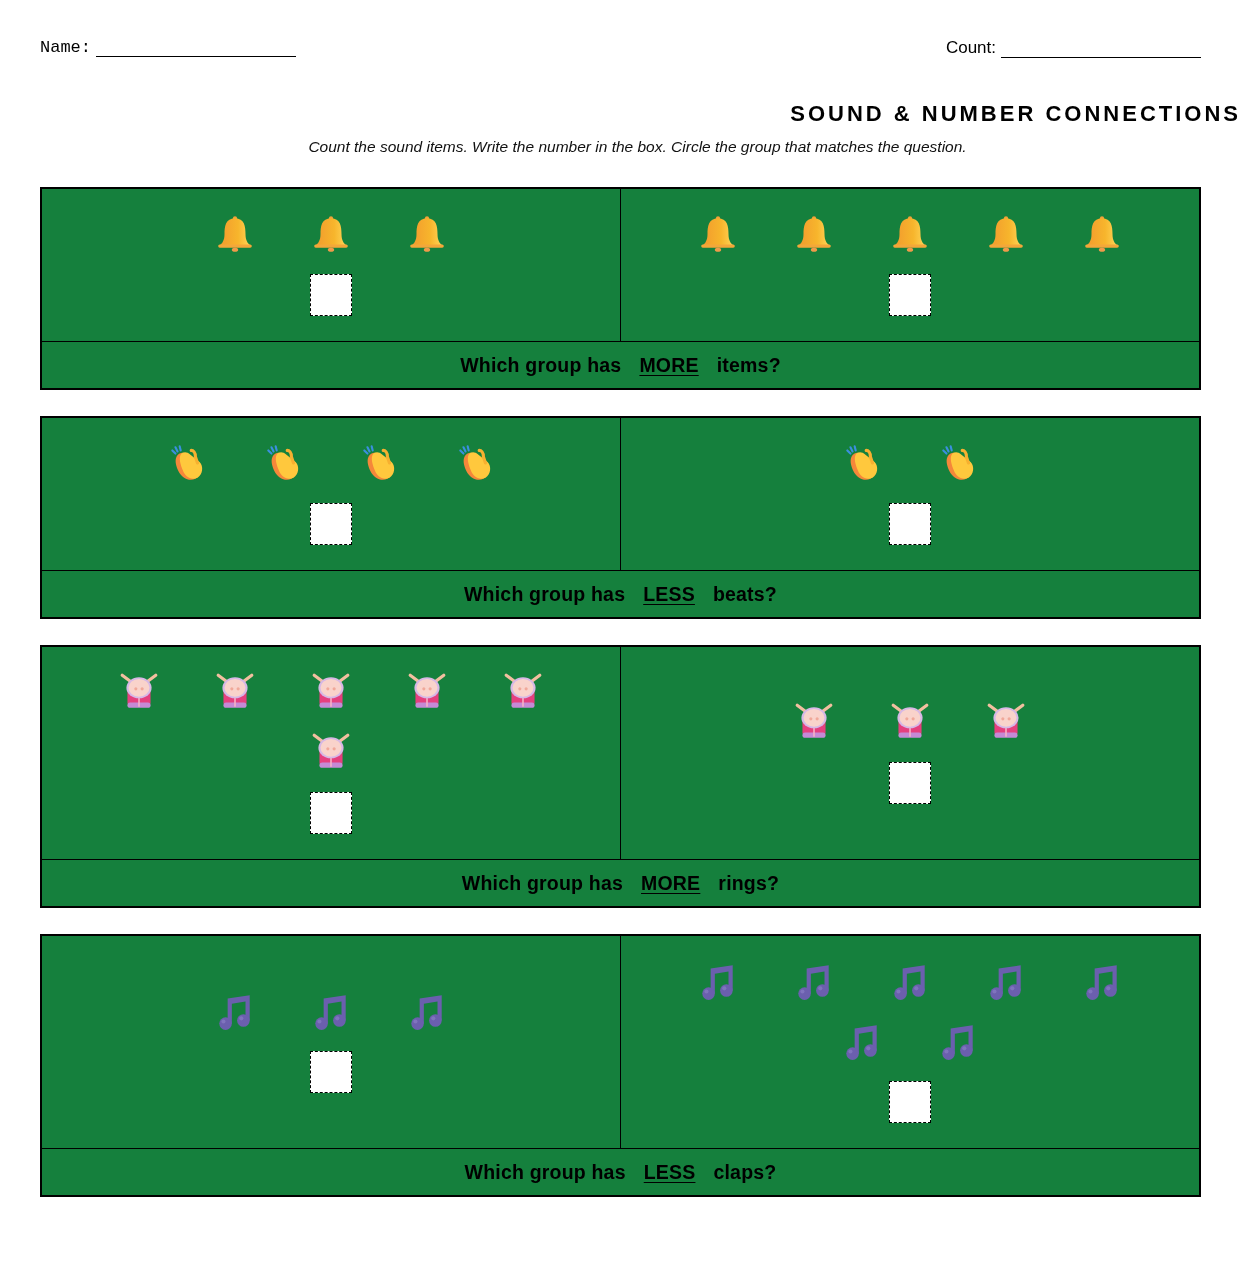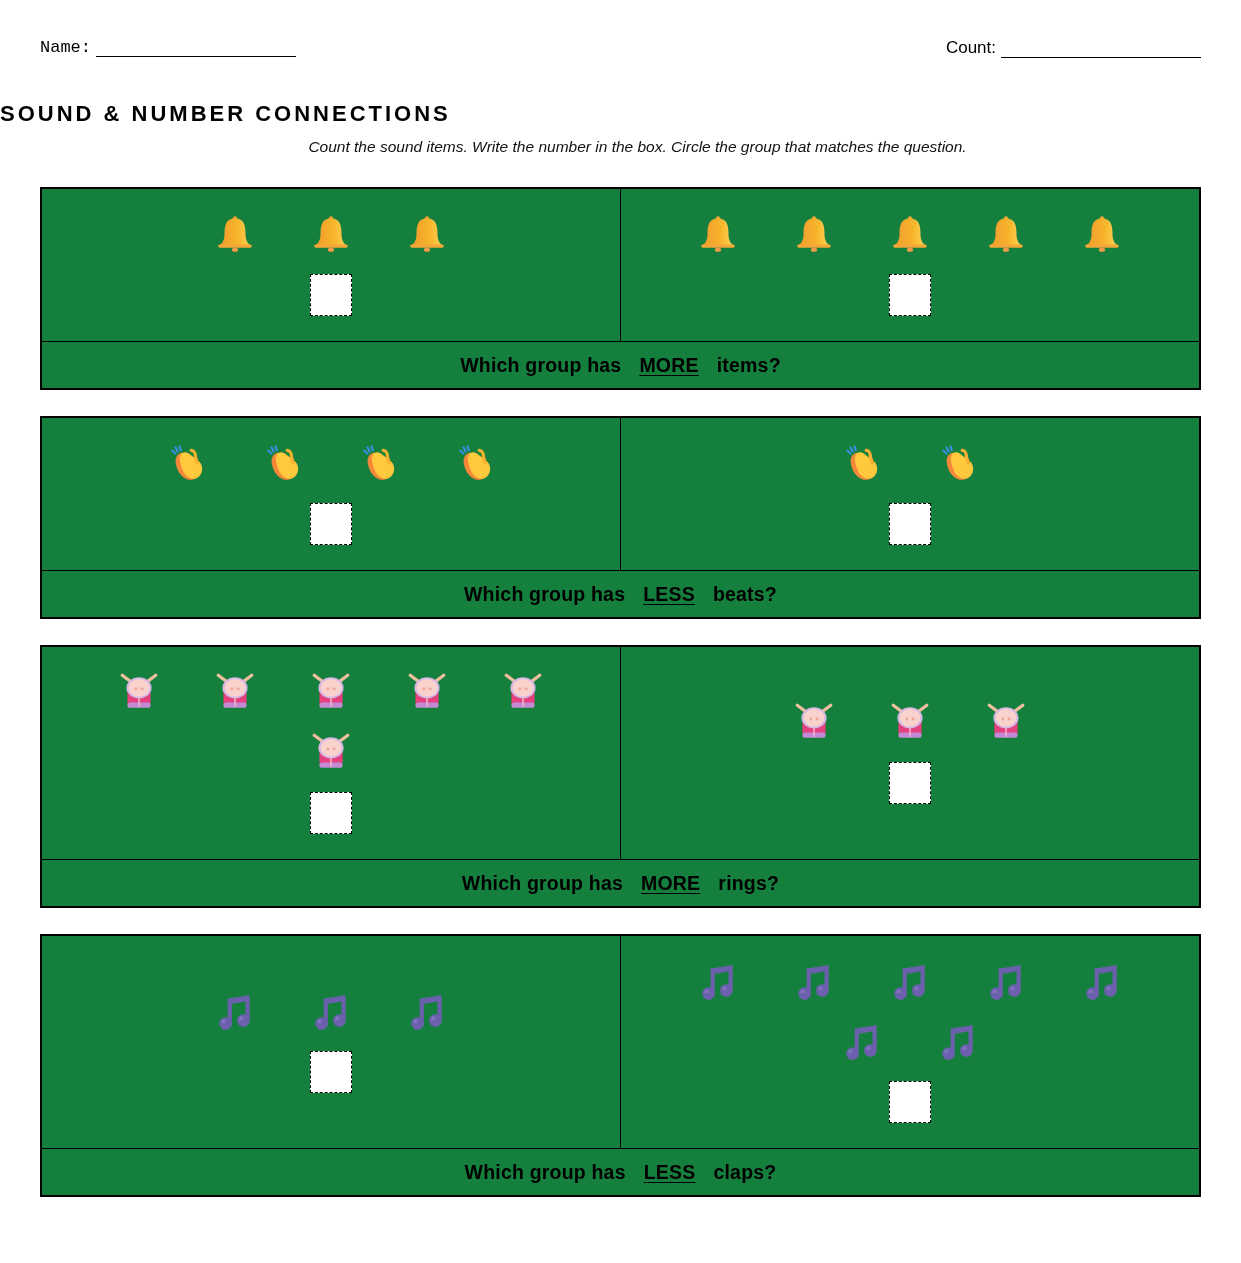--- a/index.html
+++ b/index.html
@@ -11,21 +11,21 @@
     position: absolute; top: 38px; left: 40px; width: 1161px; height: 22px;
   }
   .hdr-field { position: absolute; top: 0; font-size: 17px; display: flex; align-items: flex-end; }
   .hdr-field.name { left: 0; font-family: Liberation Mono, monospace; }
   .hdr-field.date { right: 0; }
   .hdr-field .line { display: inline-block; border-bottom: 1px solid #000; height: 16px; margin-left: 5px; }
   .hdr-field.name .line { width: 200px; }
   .hdr-field.date .line { width: 200px; }
 
   .title {
-    position: absolute; top: 101px; left: 0; width: 1241px; text-align: left;
+    position: absolute; top: 101px; left: 0; width: 1241px; text-align: right;
     font-size: 22px; font-weight: bold; letter-spacing: 3px;
   }
   .subtitle {
     position: absolute; top: 138px; left: 0; width: 1241px; text-align: center;
     font-size: 15.5px; font-style: italic; color: #111; margin-left: 17px;
   }
 
   .block {
     position: absolute; left: 40px; width: 1157px;
     border: 2px solid #000; background: #15803d;

